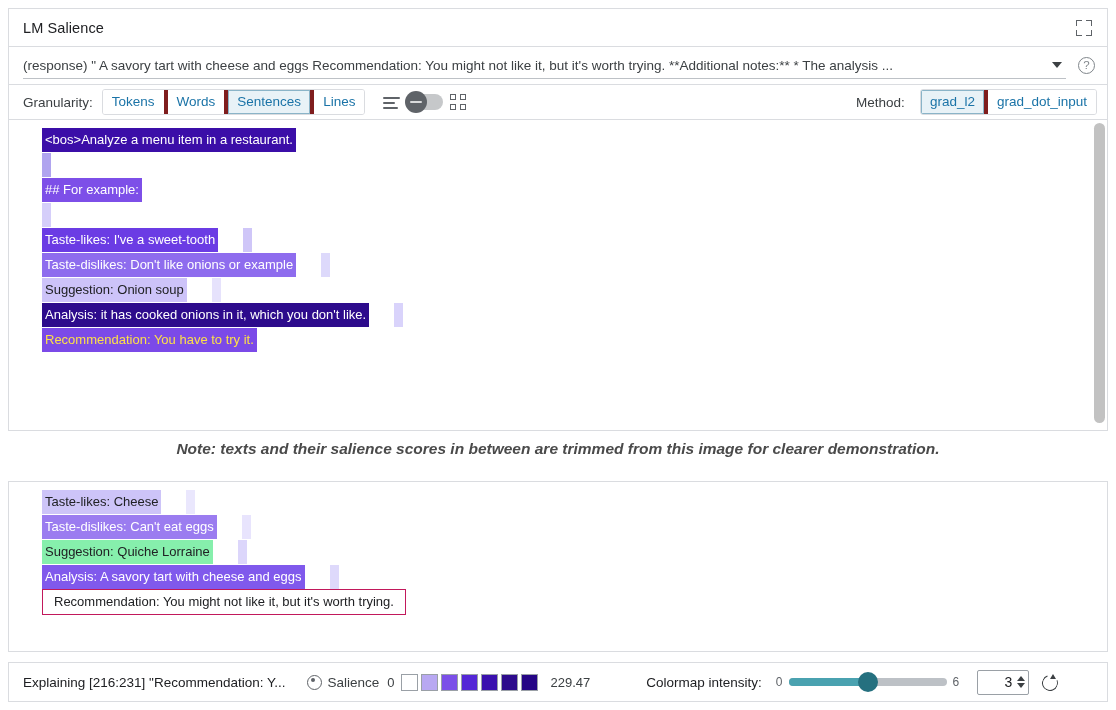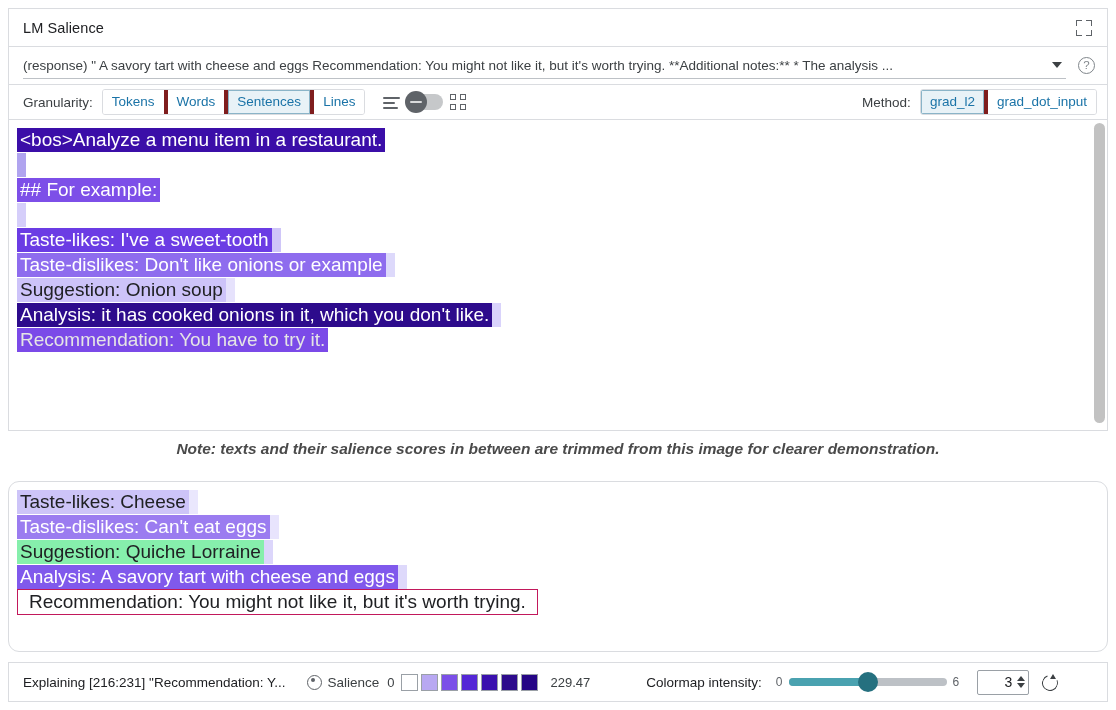--- a/index.html
+++ b/index.html
@@ -171,54 +171,55 @@
   .grid-icon b {
     position: absolute; width: 6px; height: 6px;
     border: 1.6px solid #5f6368;
   }
   .grid-icon b:nth-child(1){ left:0; top:0; }
   .grid-icon b:nth-child(2){ right:0; top:0; }
   .grid-icon b:nth-child(3){ left:0; bottom:0; }
   .grid-icon b:nth-child(4){ right:0; bottom:0; }
 
   .tb-right { margin-left: auto; display: flex; align-items: center; }
-  .tb-right .tb-label { margin-right: 9px; }
+  .tb-right .tb-label { margin-right: 15px; }
 
   
   .panel {
     position: absolute;
     left: 8px;
     width: 1100px;
     border: 1px solid #dadce0;
     background: #fff;
     overflow: hidden;
   }
   .panel-a { top: 119px; height: 312px; }
-  .panel-b { top: 481px; height: 171px; border-radius: 11px; }
+  .panel-b { top: 481px; height: 171px; }
 
   .panel-inner {
     position: relative;
     height: 100%;
     padding: 8px 0 6px 8px;
   }
   .seg-line {
     display: flex;
     align-items: center;
     height: 24px;
     margin-bottom: 1px;
     white-space: nowrap;
   }
   .seg {
     display: inline-block;
-    font-size: 19px;
+    font-size: 13px;
     line-height: 20px;
     padding: 1px 2px 1px 2px;
     white-space: pre;
     cursor: pointer;
     border: 1px solid transparent;
+    margin-left: 25px;
   }
   .seg.selected {
     border: 1.6px solid #c2185b;
     background: #ffffff !important;
     color: #202124 !important;
     padding: 2px 11px;
   }
   .seg.spacer { width: 9px; }
 
   
@@ -429,21 +430,21 @@
         </div>
         <div class="seg-line">
           <span class="seg" style="background: rgb(205, 195, 249); color: rgb(32, 33, 36);">Suggestion: Onion soup</span>
           <span class="seg spacer" style="background: rgb(230, 226, 252); color: rgb(32, 33, 36);"> </span>
         </div>
         <div class="seg-line">
           <span class="seg" style="background: rgb(45, 11, 140); color: rgb(255, 255, 255);">Analysis: it has cooked onions in it, which you don't like.</span>
           <span class="seg spacer" style="background: rgb(217, 211, 251); color: rgb(32, 33, 36);"> </span>
         </div>
         <div class="seg-line">
-          <span class="seg" style="background: rgb(123, 74, 232); color: #e5e5e5;">Recommendation: You have to try it.</span>
+          <span class="seg" style="background: rgb(123, 74, 232); color: #fde047;">Recommendation: You have to try it.</span>
         </div>
       </div>
     <div class="vscroll"></div>
   </div>
 
   <div class="note">Note: texts and their salience scores in between are trimmed from this image for clearer demonstration.</div>
 
   <div class="panel panel-b">
     <div class="panel-inner" id="panel-bottom-inner">
         <div class="seg-line">

